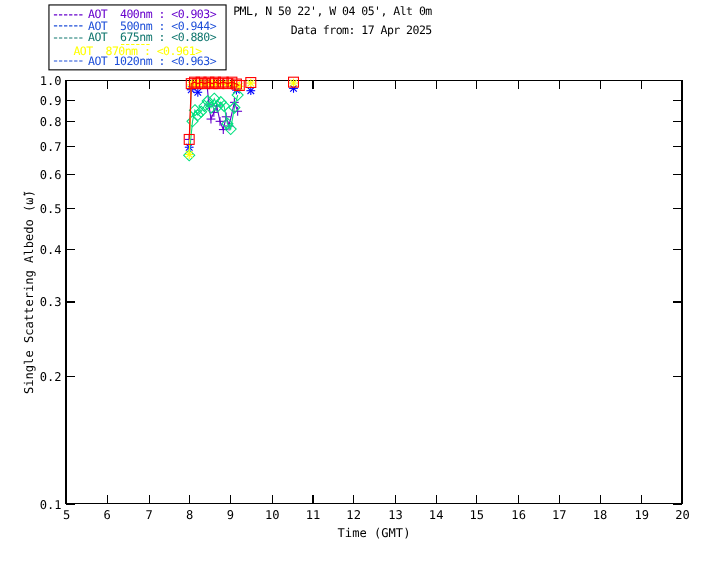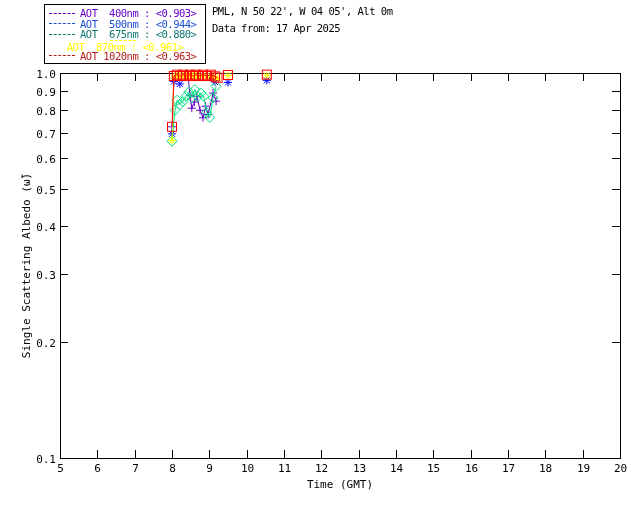--- a/index.html
+++ b/index.html
@@ -1,18 +1,19 @@
 <!DOCTYPE html>
 <html><head>
 <meta charset="utf-8">
 <style>
   html,body{margin:0;padding:0;background:#fff;}
   #screen{
     position:relative;width:640px;height:512px;background:#ffffff;overflow:hidden;
     font-family:"DejaVu Sans Mono","Liberation Mono",monospace;
+    text-align:right;
   }
   #legend-box{
     position:absolute;left:44px;top:4px;width:162px;
     border:1px solid #000;background:#fff;padding:3px 4px 2px 4px;box-sizing:border-box;
   }
   .legend-row{display:flex;align-items:center;height:10.6px;white-space:pre;}
   .legend-dash{display:inline-block;width:26px;height:0;border-top:1px dashed currentColor;margin-right:5px;flex:0 0 auto;}
   .legend-label{font-size:10.5px;letter-spacing:-0.5px;}
   #header-block{position:absolute;left:212px;top:5px;color:#000;}
   .header-line{font-size:10.5px;letter-spacing:-0.5px;line-height:13px;margin-bottom:4px;white-space:pre;}
@@ -39,21 +40,21 @@
       <div class="legend-row" style="color: #0f766e;">
         <span class="legend-dash"></span>
         <span class="legend-label">AOT  675nm : &lt;0.880&gt;</span>
       </div>
 
       <div class="legend-row" style="color: rgb(255, 255, 0); flex-direction: column;">
         <span class="legend-dash"></span>
         <span class="legend-label">AOT  870nm : &lt;0.961&gt;</span>
       </div>
 
-      <div class="legend-row" style="color: #b91c1c;">
+      <div class="legend-row" style="color: #1d4ed8;">
         <span class="legend-dash"></span>
         <span class="legend-label">AOT 1020nm : &lt;0.963&gt;</span>
       </div>
     </div>
 
   <div id="header-block">
     <div class="header-line">PML, N 50 22', W 04 05', Alt 0m</div>
     <div class="header-line">Data from: 17 Apr 2025</div>
   </div>
 

